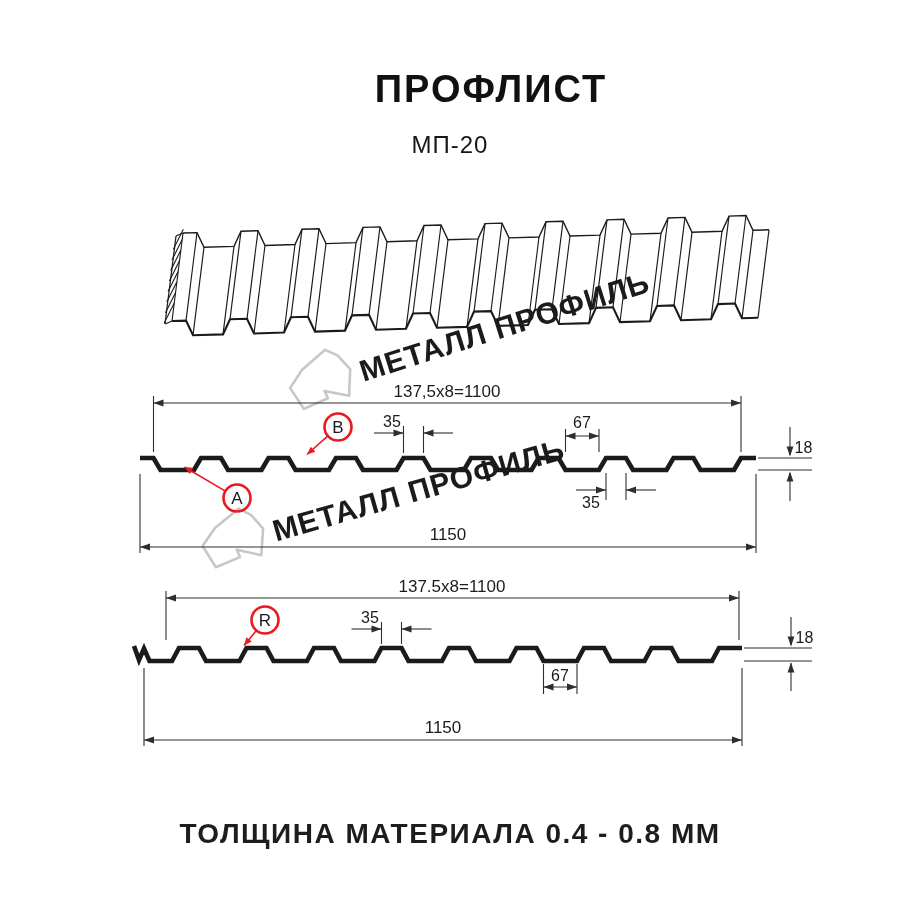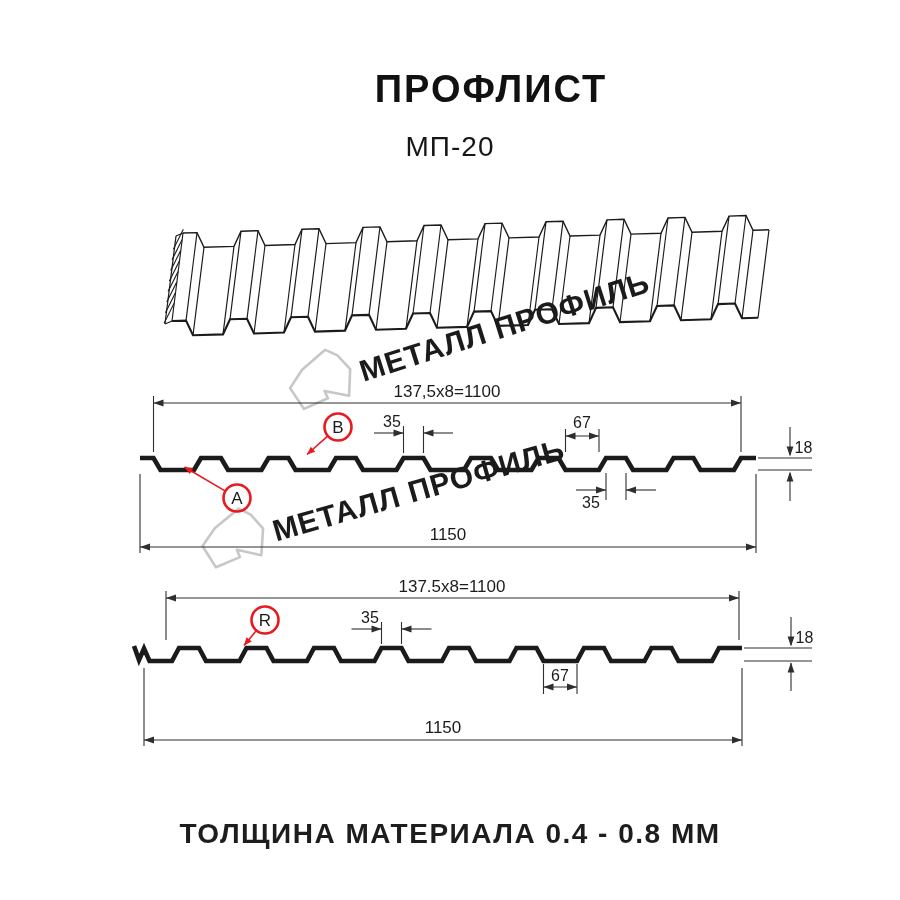--- a/index.html
+++ b/index.html
@@ -1,21 +1,21 @@
 <!DOCTYPE html>
 <html><head>
 <meta charset="utf-8">
 <style>
   html,body{margin:0;padding:0;background:#ffffff;}
   #stage{position:relative;width:900px;height:900px;background:#ffffff;overflow:hidden;
          font-family:"Liberation Sans",sans-serif;}
   .title{position:absolute;left:0;top:68px;width:900px;text-align:center;
          font-size:38px;font-weight:700;letter-spacing:2px;color:#111;padding-left:41px;}
   .subtitle{position:absolute;left:0;top:131px;width:900px;text-align:center;
-         font-size:28px;font-weight:400;letter-spacing:1px;color:#161616;}
+         font-size:24px;font-weight:400;letter-spacing:1px;color:#161616;}
   .footer{position:absolute;left:0;top:818px;width:900px;text-align:center;
          font-size:28px;font-weight:700;letter-spacing:1.5px;color:#1d1d1d;}
   svg{position:absolute;left:0;top:0;}
   svg text{font-family:"Liberation Sans",sans-serif;fill:#1b1b1b;}
   .wm-text{font-weight:700;letter-spacing:1px;}
 </style>
 </head>
 <body>
 
 <div id="stage">

